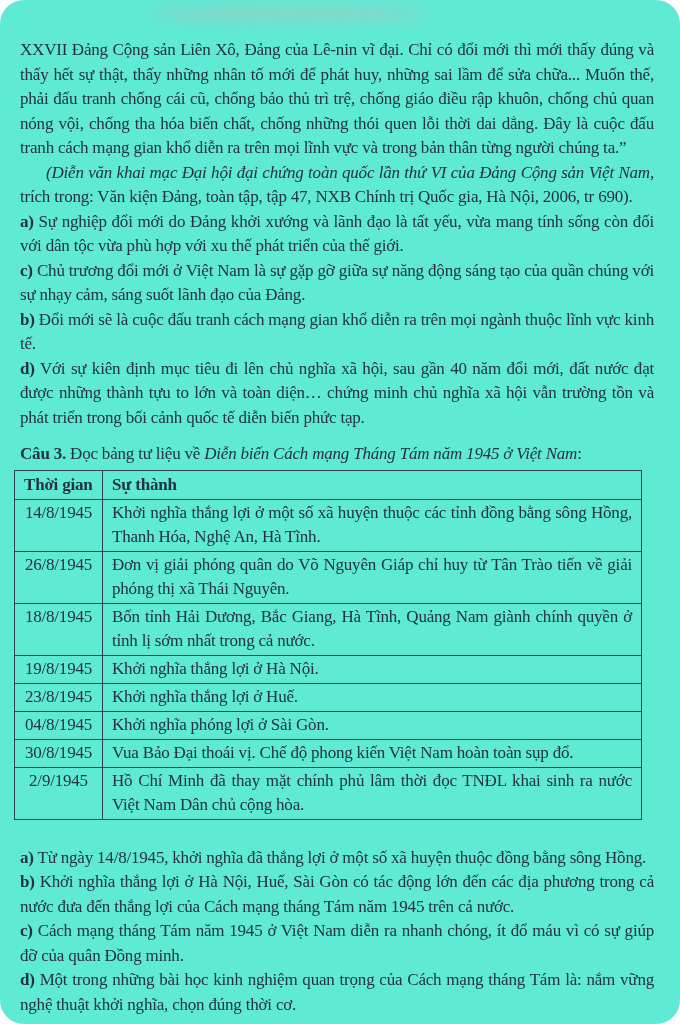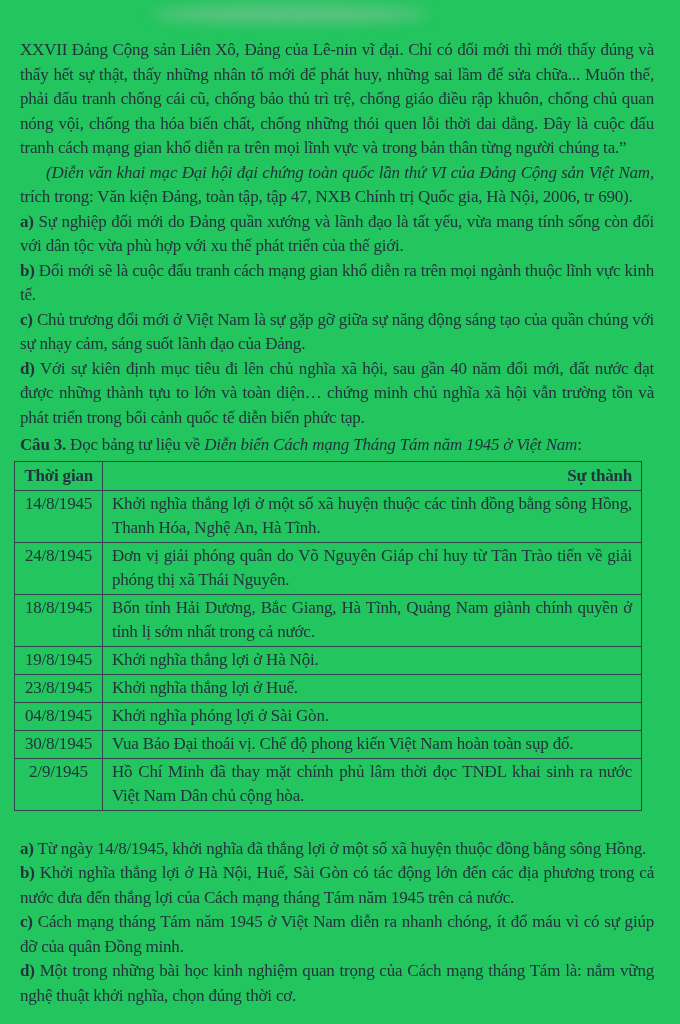--- a/index.html
+++ b/index.html
@@ -5,28 +5,29 @@
   html, body {
     margin: 0;
     padding: 0;
     background: #ffffff;
   }
   .page {
     position: relative;
     width: 680px;
     height: 1024px;
     box-sizing: border-box;
-    background: #22c55e;
+    background: #5eead4;
     font-family: "Liberation Serif", "DejaVu Serif", serif;
     font-size: 17px;
     line-height: 24.5px;
     letter-spacing: -0.2px;
     color: #24333e;
     padding: 38px 26px 0 20px;
     overflow: hidden;
+    border-radius: 24px;
   }
   .scan-smudge {
     position: absolute;
     top: 4px;
     left: 150px;
     width: 280px;
     height: 20px;
     background: #b9bdba;
     opacity: 0.38;
     border-radius: 50%;
@@ -43,21 +44,21 @@
   .citation .italic-part {
     font-style: italic;
   }
   .opt {
     text-align: justify;
   }
   .opt-label {
     font-weight: bold;
   }
   .q3-heading {
-    margin-top: 3px;
+    margin-top: 12px;
   }
   .q3-label {
     font-weight: bold;
   }
   .q3-title {
     font-style: italic;
   }
   table.events {
     border-collapse: collapse;
     width: 628px;
@@ -66,21 +67,21 @@
   }
   table.events th,
   table.events td {
     border: 1.2px solid #32424e;
     padding: 1px 9px 2px 9px;
     vertical-align: top;
     line-height: 24px;
     text-align: justify;
   }
   table.events th {
-    text-align: right;
+    text-align: left;
     font-weight: bold;
     padding-top: 2px;
     padding-bottom: 2px;
   }
   table.events .col-date {
     width: 88px;
   }
   table.events td.date-cell {
     text-align: center;
     padding-left: 2px;
@@ -94,23 +95,23 @@
 <body>
 
 <div class="page">
 
   <div class="scan-smudge"></div>
 
   <p>XXVII Đảng Cộng sản Liên Xô, Đảng của Lê-nin vĩ đại. Chỉ có đổi mới thì mới thấy đúng và thấy hết sự thật, thấy những nhân tố mới để phát huy, những sai lầm để sửa chữa... Muốn thế, phải đấu tranh chống cái cũ, chống bảo thủ trì trệ, chống giáo điều rập khuôn, chống chủ quan nóng vội, chống tha hóa biến chất, chống những thói quen lỗi thời dai dẳng. Đây là cuộc đấu tranh cách mạng gian khổ diễn ra trên mọi lĩnh vực và trong bản thân từng người chúng ta.”</p>
 
   <p class="citation"><span class="italic-part">(Diễn văn khai mạc Đại hội đại chứng toàn quốc lần thứ VI của Đảng Cộng sản Việt Nam, </span><span>trích trong: Văn kiện Đảng, toàn tập, tập 47, NXB Chính trị Quốc gia, Hà Nội, 2006, tr 690).</span></p>
 
-  <p class="opt"><span class="opt-label">a)</span> <span>Sự nghiệp đổi mới do Đảng quần xướng và lãnh đạo là tất yếu, vừa mang tính sống còn đối với dân tộc vừa phù hợp với xu thế phát triển của thế giới.</span></p>
+  <p class="opt"><span class="opt-label">a)</span> <span>Sự nghiệp đổi mới do Đảng khởi xướng và lãnh đạo là tất yếu, vừa mang tính sống còn đối với dân tộc vừa phù hợp với xu thế phát triển của thế giới.</span></p>
+  <p class="opt"><span class="opt-label">c)</span> <span>Chủ trương đổi mới ở Việt Nam là sự gặp gỡ giữa sự năng động sáng tạo của quần chúng với sự nhạy cảm, sáng suốt lãnh đạo của Đảng.</span></p>
   <p class="opt"><span class="opt-label">b)</span> <span>Đổi mới sẽ là cuộc đấu tranh cách mạng gian khổ diễn ra trên mọi ngành thuộc lĩnh vực kinh tế.</span></p>
-  <p class="opt"><span class="opt-label">c)</span> <span>Chủ trương đổi mới ở Việt Nam là sự gặp gỡ giữa sự năng động sáng tạo của quần chúng với sự nhạy cảm, sáng suốt lãnh đạo của Đảng.</span></p>
   <p class="opt"><span class="opt-label">d)</span> <span>Với sự kiên định mục tiêu đi lên chủ nghĩa xã hội, sau gần 40 năm đổi mới, đất nước đạt được những thành tựu to lớn và toàn diện… chứng minh chủ nghĩa xã hội vẫn trường tồn và phát triển trong bối cảnh quốc tế diễn biến phức tạp.</span></p>
 
   <p class="q3-heading"><span class="q3-label">Câu 3.</span><span> Đọc bảng tư liệu về </span><span class="q3-title">Diễn biến Cách mạng Tháng Tám năm 1945 ở Việt Nam</span><span>:</span></p>
 
   <table class="events">
     <colgroup>
       <col class="col-date">
       <col>
     </colgroup>
     <thead>
@@ -118,21 +119,21 @@
         <th>Thời gian</th>
         <th>Sự thành</th>
       </tr>
     </thead>
     <tbody>
       <tr>
         <td class="date-cell">14/8/1945</td>
         <td>Khởi nghĩa thắng lợi ở một số xã huyện thuộc các tỉnh đồng bằng sông Hồng, Thanh Hóa, Nghệ An, Hà Tĩnh.</td>
       </tr>
       <tr>
-        <td class="date-cell">24/8/1945</td>
+        <td class="date-cell">26/8/1945</td>
         <td>Đơn vị giải phóng quân do Võ Nguyên Giáp chỉ huy từ Tân Trào tiến về giải phóng thị xã Thái Nguyên.</td>
       </tr>
       <tr>
         <td class="date-cell">18/8/1945</td>
         <td>Bốn tỉnh Hải Dương, Bắc Giang, Hà Tĩnh, Quảng Nam giành chính quyền ở tỉnh lị sớm nhất trong cả nước.</td>
       </tr>
       <tr>
         <td class="date-cell">19/8/1945</td>
         <td>Khởi nghĩa thắng lợi ở Hà Nội.</td>
       </tr>

